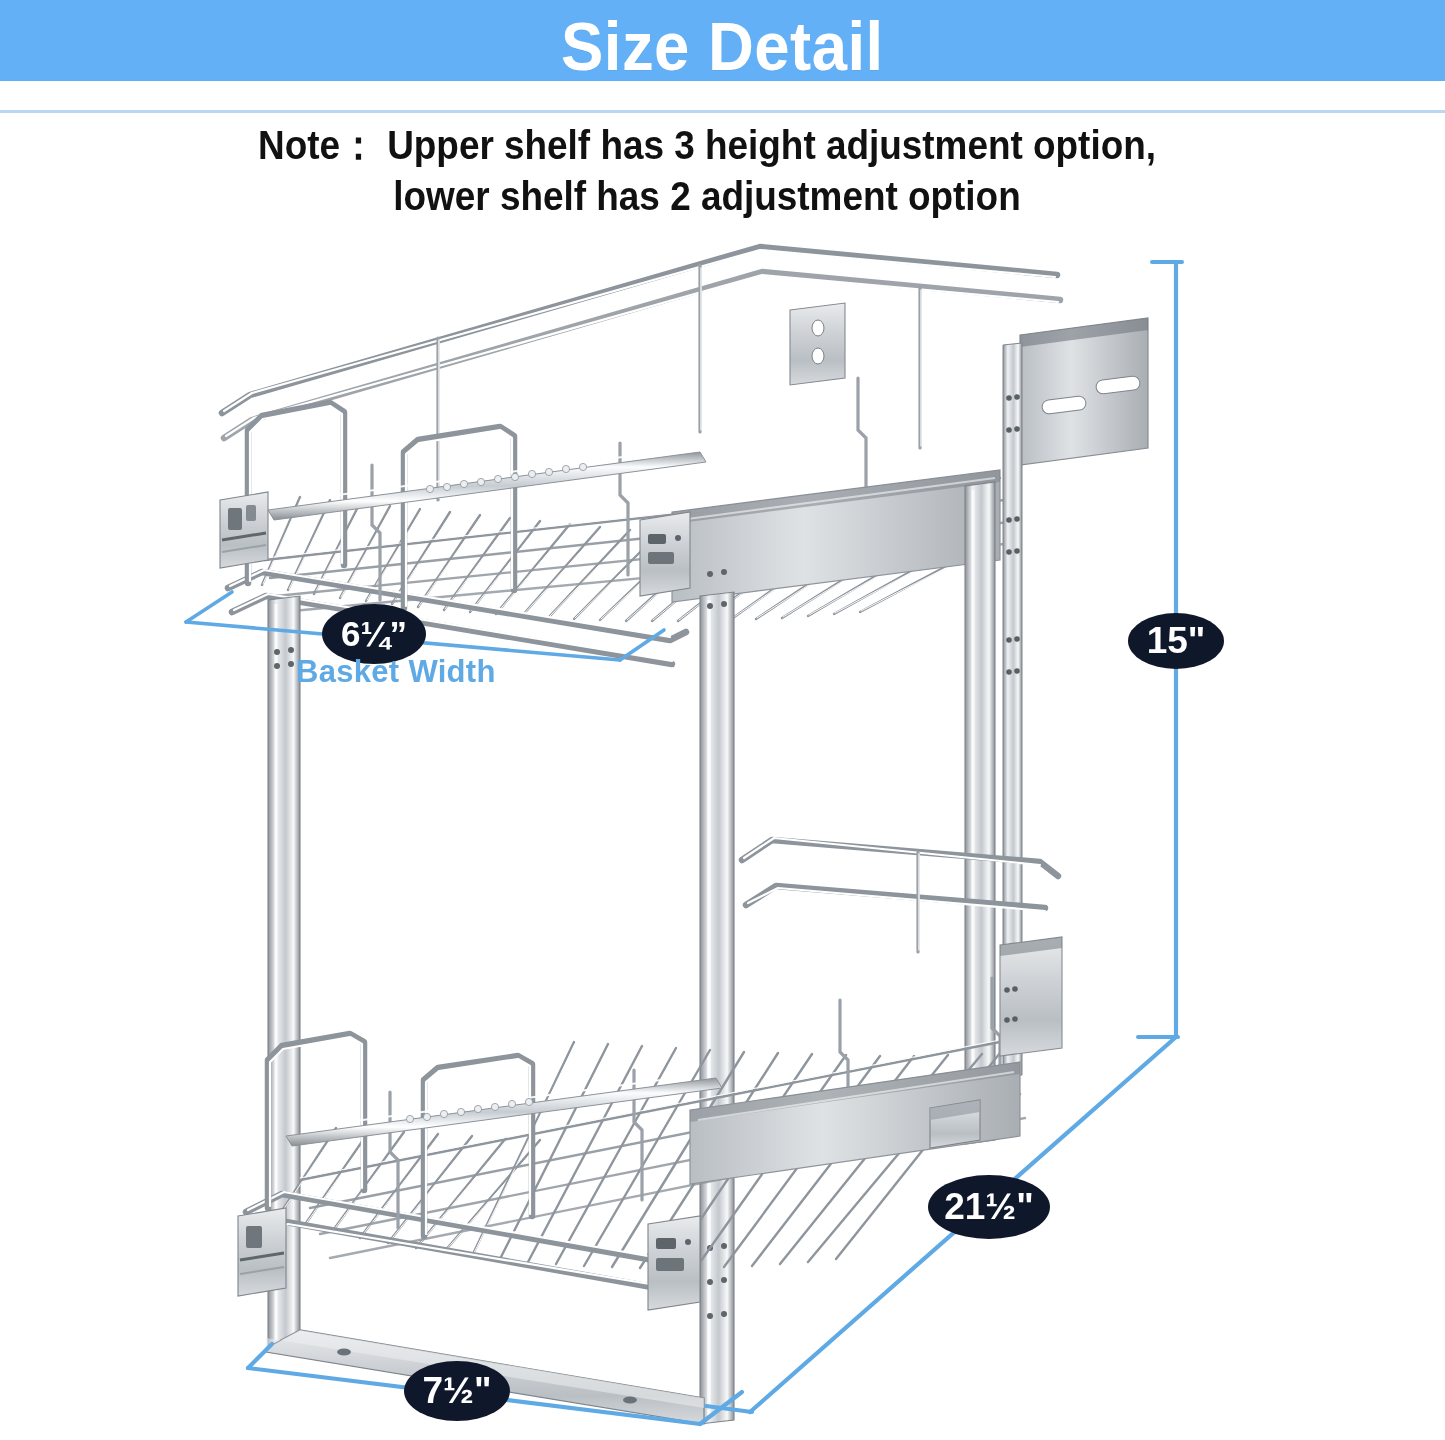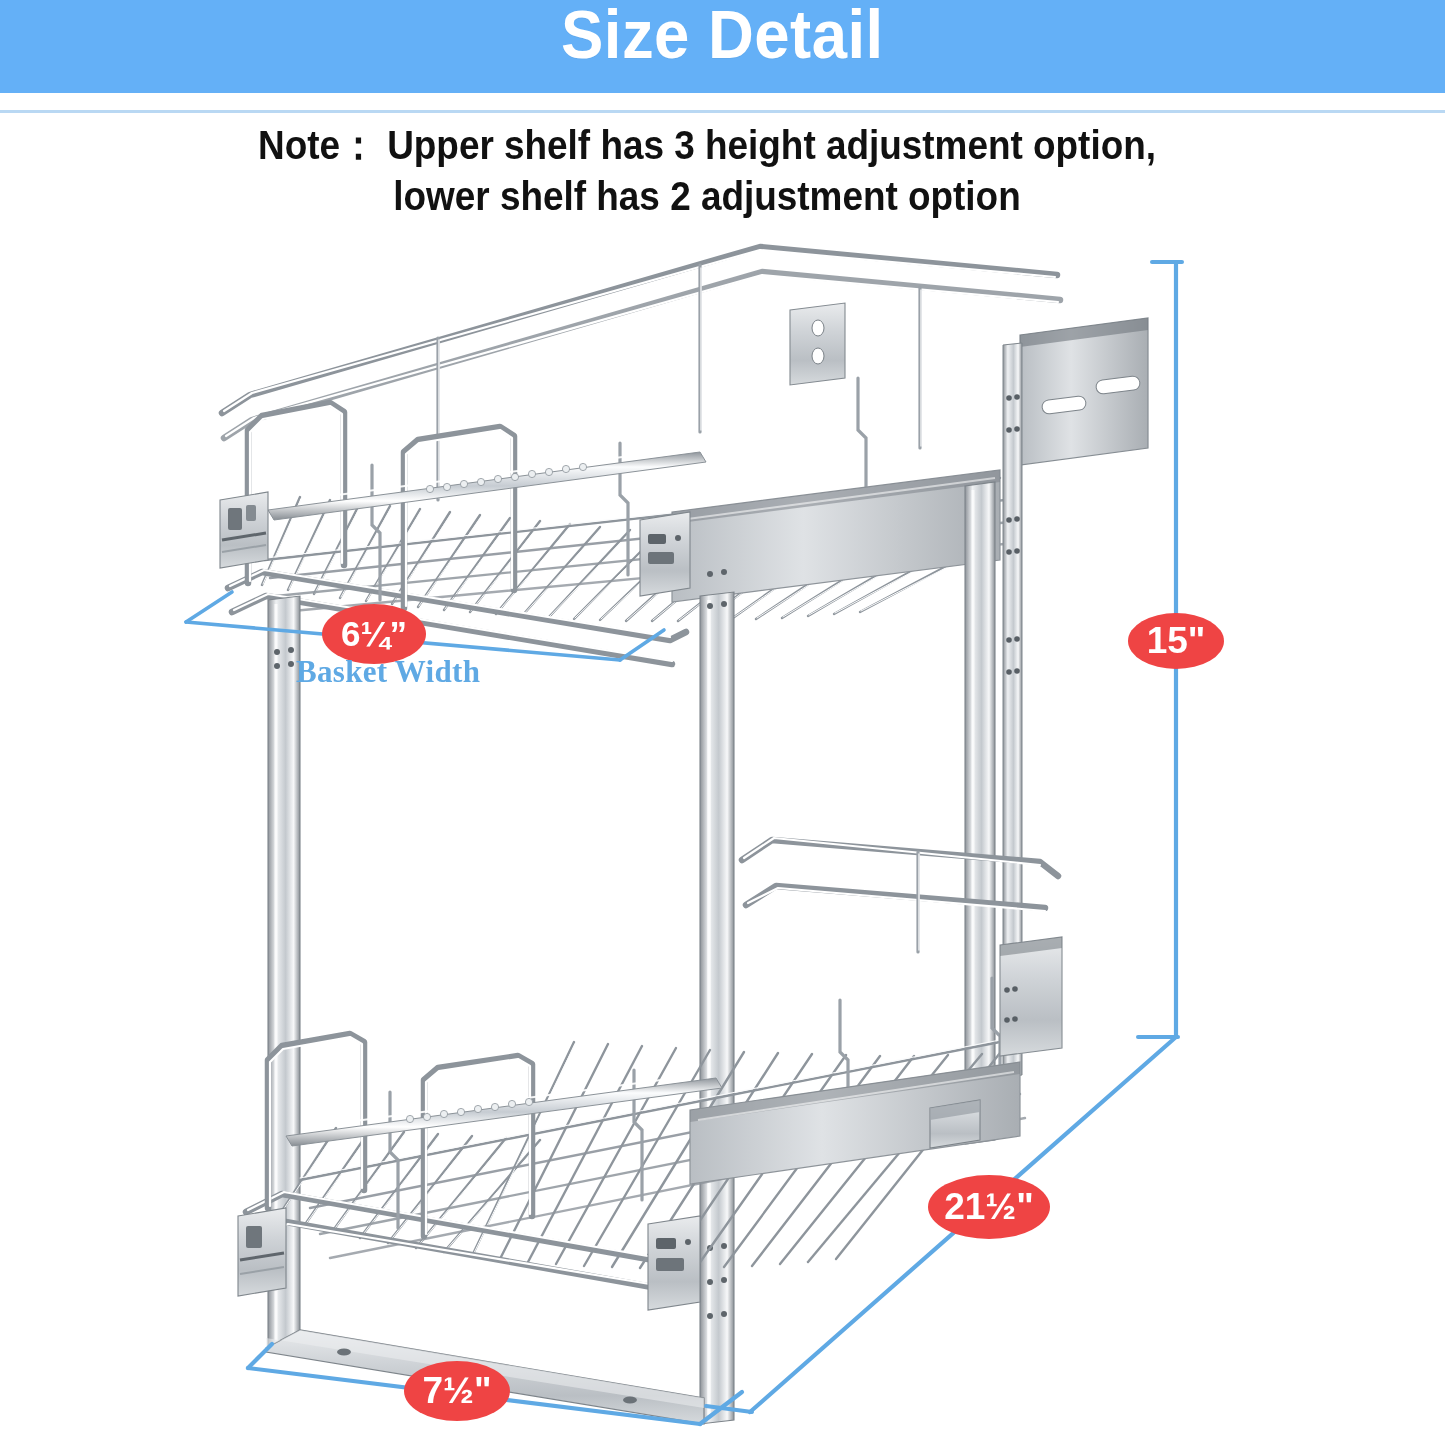--- a/index.html
+++ b/index.html
@@ -7,23 +7,23 @@
     width:1445px;height:1440px;
     background:#ffffff;
     font-family:"Liberation Sans", sans-serif;
     overflow:hidden;
     position:relative;
   }
   #root{position:relative;width:1445px;height:1440px;background:#fff;}
 
   
   .banner{
-    position:absolute;left:0;top:0;width:1445px;height:93px;
+    position:absolute;left:0;top:0;width:1445px;height:81px;
     background:#64b0f7;
-    display:flex;align-items:flex-start;justify-content:center;
+    display:flex;align-items:flex-end;justify-content:center;
   }
   .banner-title{
     color:#ffffff;
     font-size:69px;
     font-weight:bold;
     letter-spacing:0.5px;
     font-family:"Liberation Sans", sans-serif;
     line-height:1;
     transform:scaleX(0.92);
     text-shadow:0 1px 0 rgba(0,0,0,0.04);
@@ -47,37 +47,37 @@
 
   
   .stage{position:absolute;left:0;top:0;width:1445px;height:1440px;}
   .stage svg{position:absolute;left:0;top:0;}
 
   
   .badge{
     position:absolute;
     display:flex;align-items:center;justify-content:center;
     color:#ffffff;font-weight:bold;
-    background:#ef4444;
+    background:#0f172a;
     border-radius:50%;
     font-family:"Liberation Sans", sans-serif;
     line-height:1;
     white-space:nowrap;
     z-index:30;
   }
   .badge span{display:block;transform:translateY(-1px);}
   #badge-width{left:322px;top:604px;width:104px;height:60px;font-size:35px;}
   #badge-height{left:1128px;top:613px;width:96px;height:56px;font-size:37px;}
   #badge-depth{left:928px;top:1175px;width:122px;height:64px;font-size:37px;}
   #badge-front{left:404px;top:1361px;width:106px;height:60px;font-size:37px;}
 
   .dim-caption{
     position:absolute;
     color:#5fa9e4;font-weight:bold;
-    font-family:Liberation Serif, serif;
+    font-family:Liberation Sans, sans-serif;
     white-space:nowrap;z-index:30;
   }
   #caption-basket-width{left:296px;top:654px;font-size:31px;letter-spacing:0.3px;}
 </style>
 </head>
 <body>
 
 <div id="root">
 
   <div class="banner">

